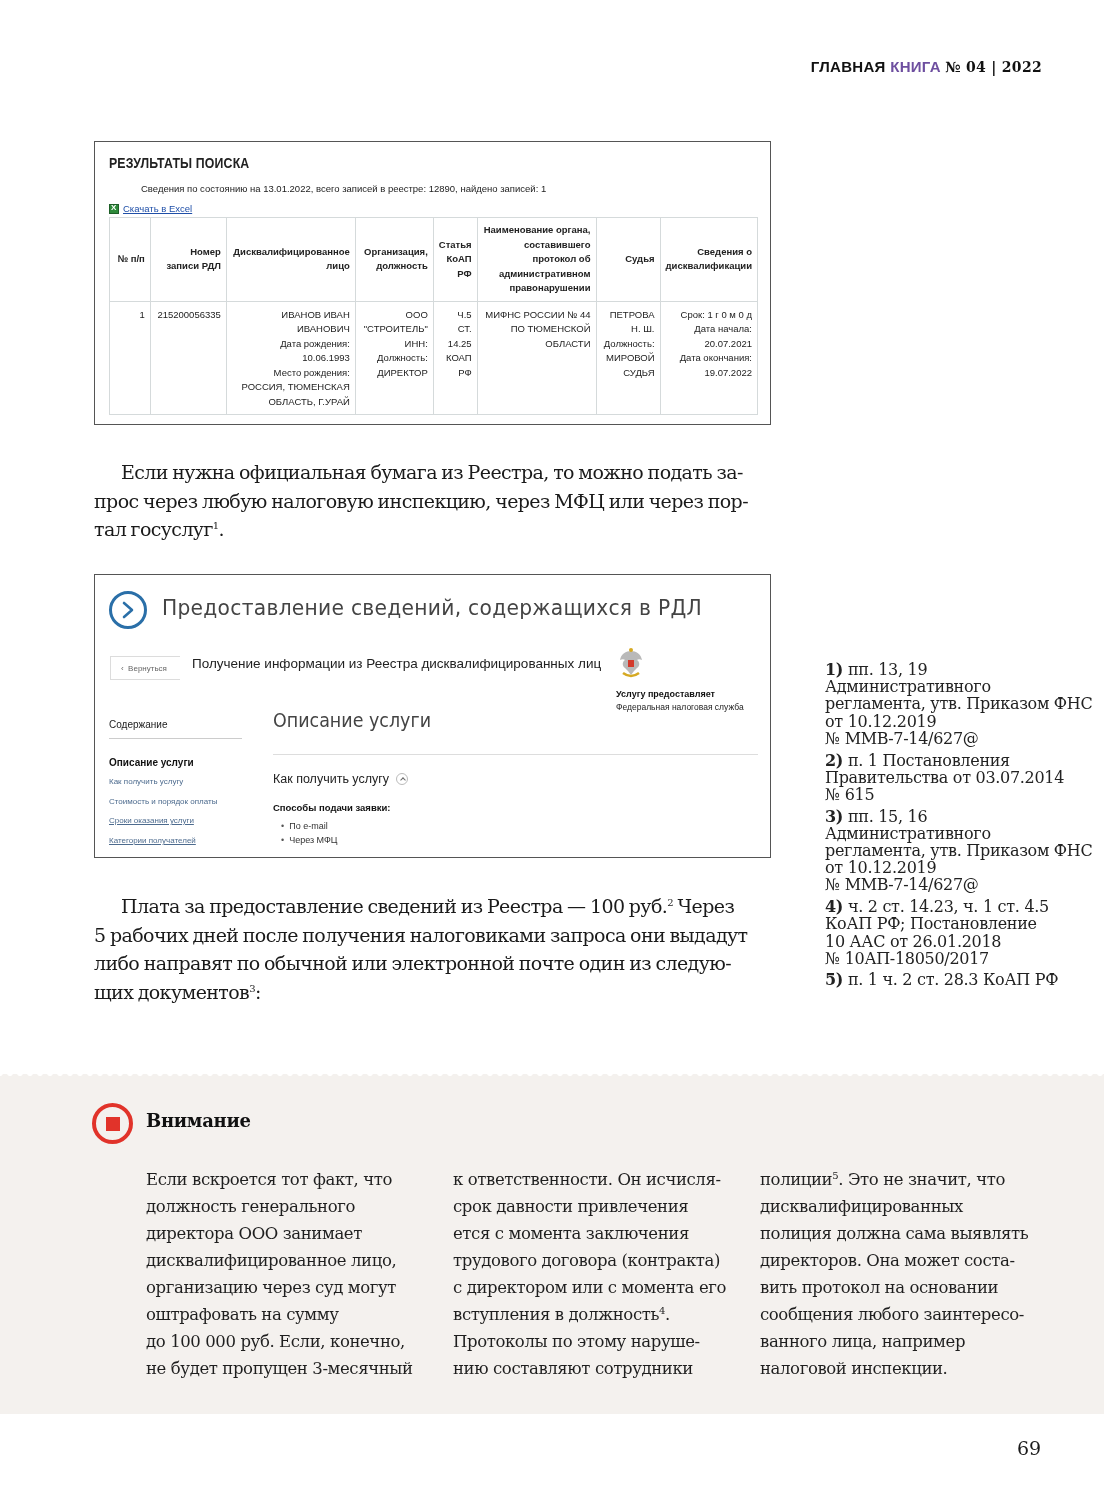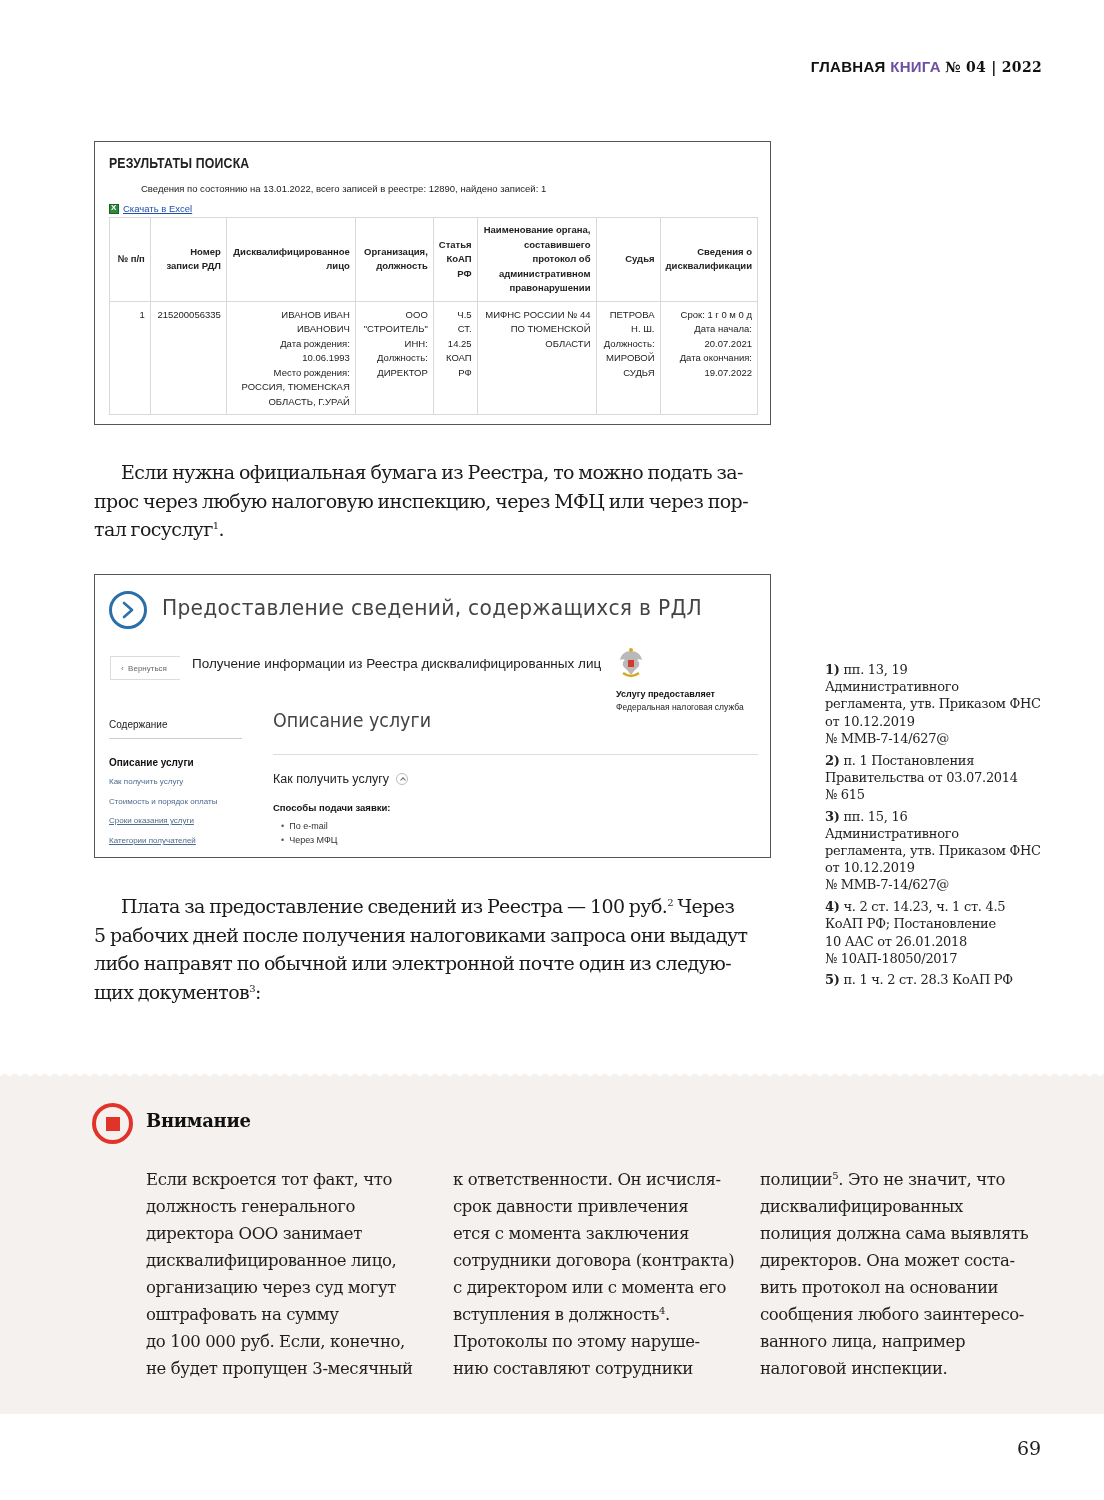--- a/index.html
+++ b/index.html
@@ -50,21 +50,21 @@
   .s2-h2 { position: absolute; left: 178px; top: 134px; font-size: 19px; color: #444; font-family: "DejaVu Sans", sans-serif; transform: scaleX(0.92); transform-origin: left; }
   .s2-rule { position: absolute; left: 178px; top: 179px; width: 485px; height: 1px; background: #ddd; }
   .s2-h3 { position: absolute; left: 178px; top: 197px; font-size: 12.5px; color: #222; display: flex; align-items: center; gap: 7px; }
   .chev-up { width: 12px; height: 12px; border: 1px solid #bbb; border-radius: 50%; position: relative; }
   .chev-up::after { content: ""; position: absolute; left: 3.5px; top: 4px; width: 3px; height: 3px; border-left: 1px solid #666; border-top: 1px solid #666; transform: rotate(45deg); }
   .s2-methods { position: absolute; left: 178px; top: 227px; font-size: 9.5px; font-weight: 700; color: #111; }
   .s2-list { position: absolute; left: 186px; top: 244px; font-size: 9px; color: #333; list-style: none; line-height: 14px; }
   .s2-list li::before { content: "•"; margin-right: 5px; color: #555; }
 
   
-  .footnotes { position: absolute; left: 825px; top: 661px; width: 230px; font-family: "DejaVu Serif", serif; font-size: 13px; line-height: 17.2px; color: #222; letter-spacing: -0.3px; }
+  .footnotes { position: absolute; left: 825px; top: 661px; width: 230px; font-family: "DejaVu Serif", serif; font-size: 16px; line-height: 17.2px; color: #222; letter-spacing: -0.3px; }
   .footnote { margin-bottom: 4.5px; }
   .footnote .num { font-weight: 700; }
   .footnote .l { display: block; white-space: nowrap; }
 
   
   .attn { position: absolute; left: 0; top: 1076px; width: 1104px; height: 338px; background: #f4f1ee; }
   .attn-edge { position: absolute; left: 0; top: -4px; width: 1104px; height: 6px; background: radial-gradient(circle at 5px 6px, #f4f1ee 4px, transparent 4.5px) repeat-x; background-size: 10px 6px; }
   .attn-icon { position: absolute; left: 92px; top: 27px; width: 41px; height: 41px; border: 4px solid #e1332a; border-radius: 50%; }
   .attn-icon::after { content: ""; position: absolute; left: 9.5px; top: 9.5px; width: 14px; height: 14px; background: #e1332a; }
   .attn-title { position: absolute; left: 146px; top: 34px; font-family: "DejaVu Serif", serif; font-weight: 700; font-size: 18px; color: #111; letter-spacing: -0.3px; }
@@ -252,21 +252,21 @@
     <span class="l">организацию через суд могут</span>
     <span class="l">оштрафовать на сумму</span>
     <span class="l">до 100 000 руб. Если, конечно,</span>
     <span class="l">не будет пропущен 3-месячный</span>
   </div>
 
   <div class="attn-col" style="left:453px">
     <span class="l">к ответственности. Он исчисля-</span>
     <span class="l">срок давности привлечения</span>
     <span class="l">ется с момента заключения</span>
-    <span class="l">сотрудники договора (контракта)</span>
+    <span class="l">трудового договора (контракта)</span>
     <span class="l">с директором или с момента его</span>
     <span class="l"><span>вступления в должность</span><sup>4</sup>.</span>
     <span class="l">Протоколы по этому наруше-</span>
     <span class="l">нию составляют сотрудники</span>
   </div>
 
   <div class="attn-col" style="left:760px">
     <span class="l"><span>полиции</span><sup>5</sup><span>. Это не значит, что</span></span>
     <span class="l">дисквалифицированных</span>
     <span class="l">полиция должна сама выявлять</span>

